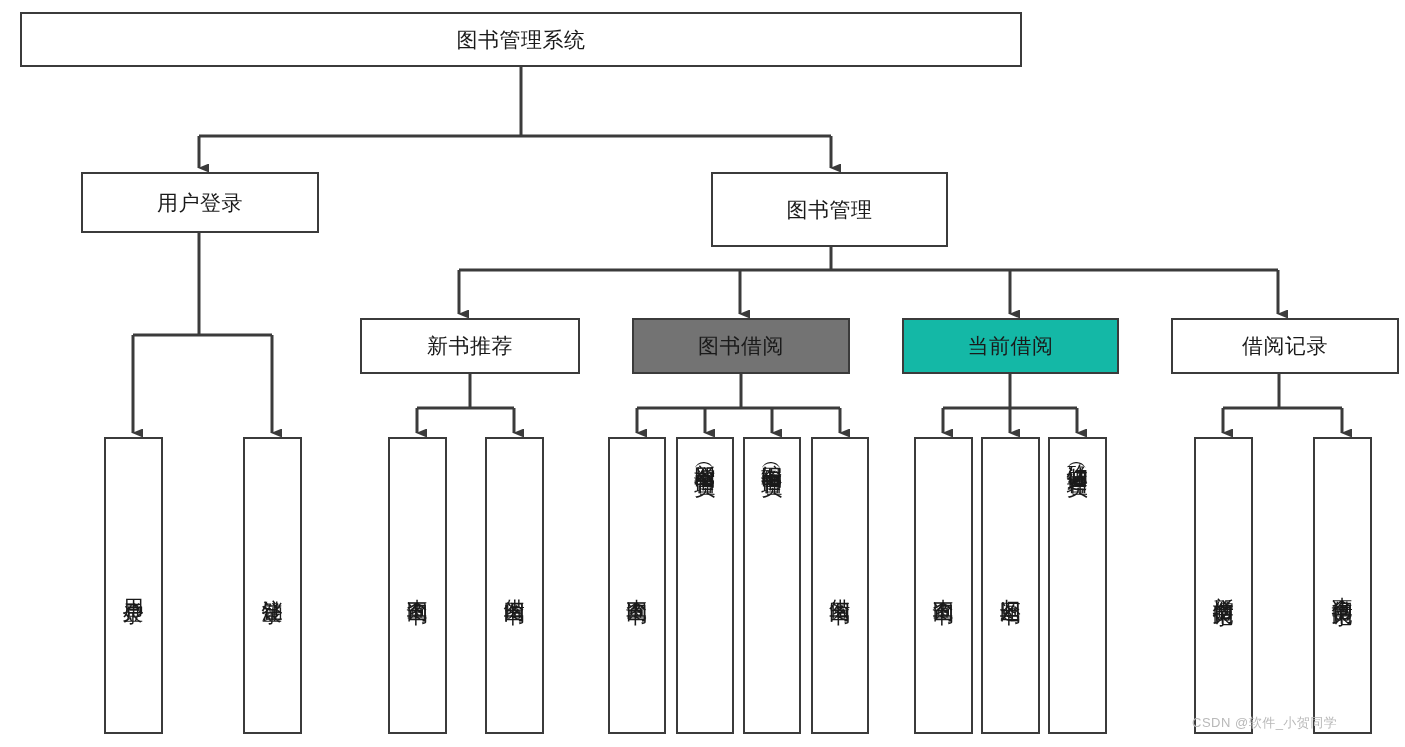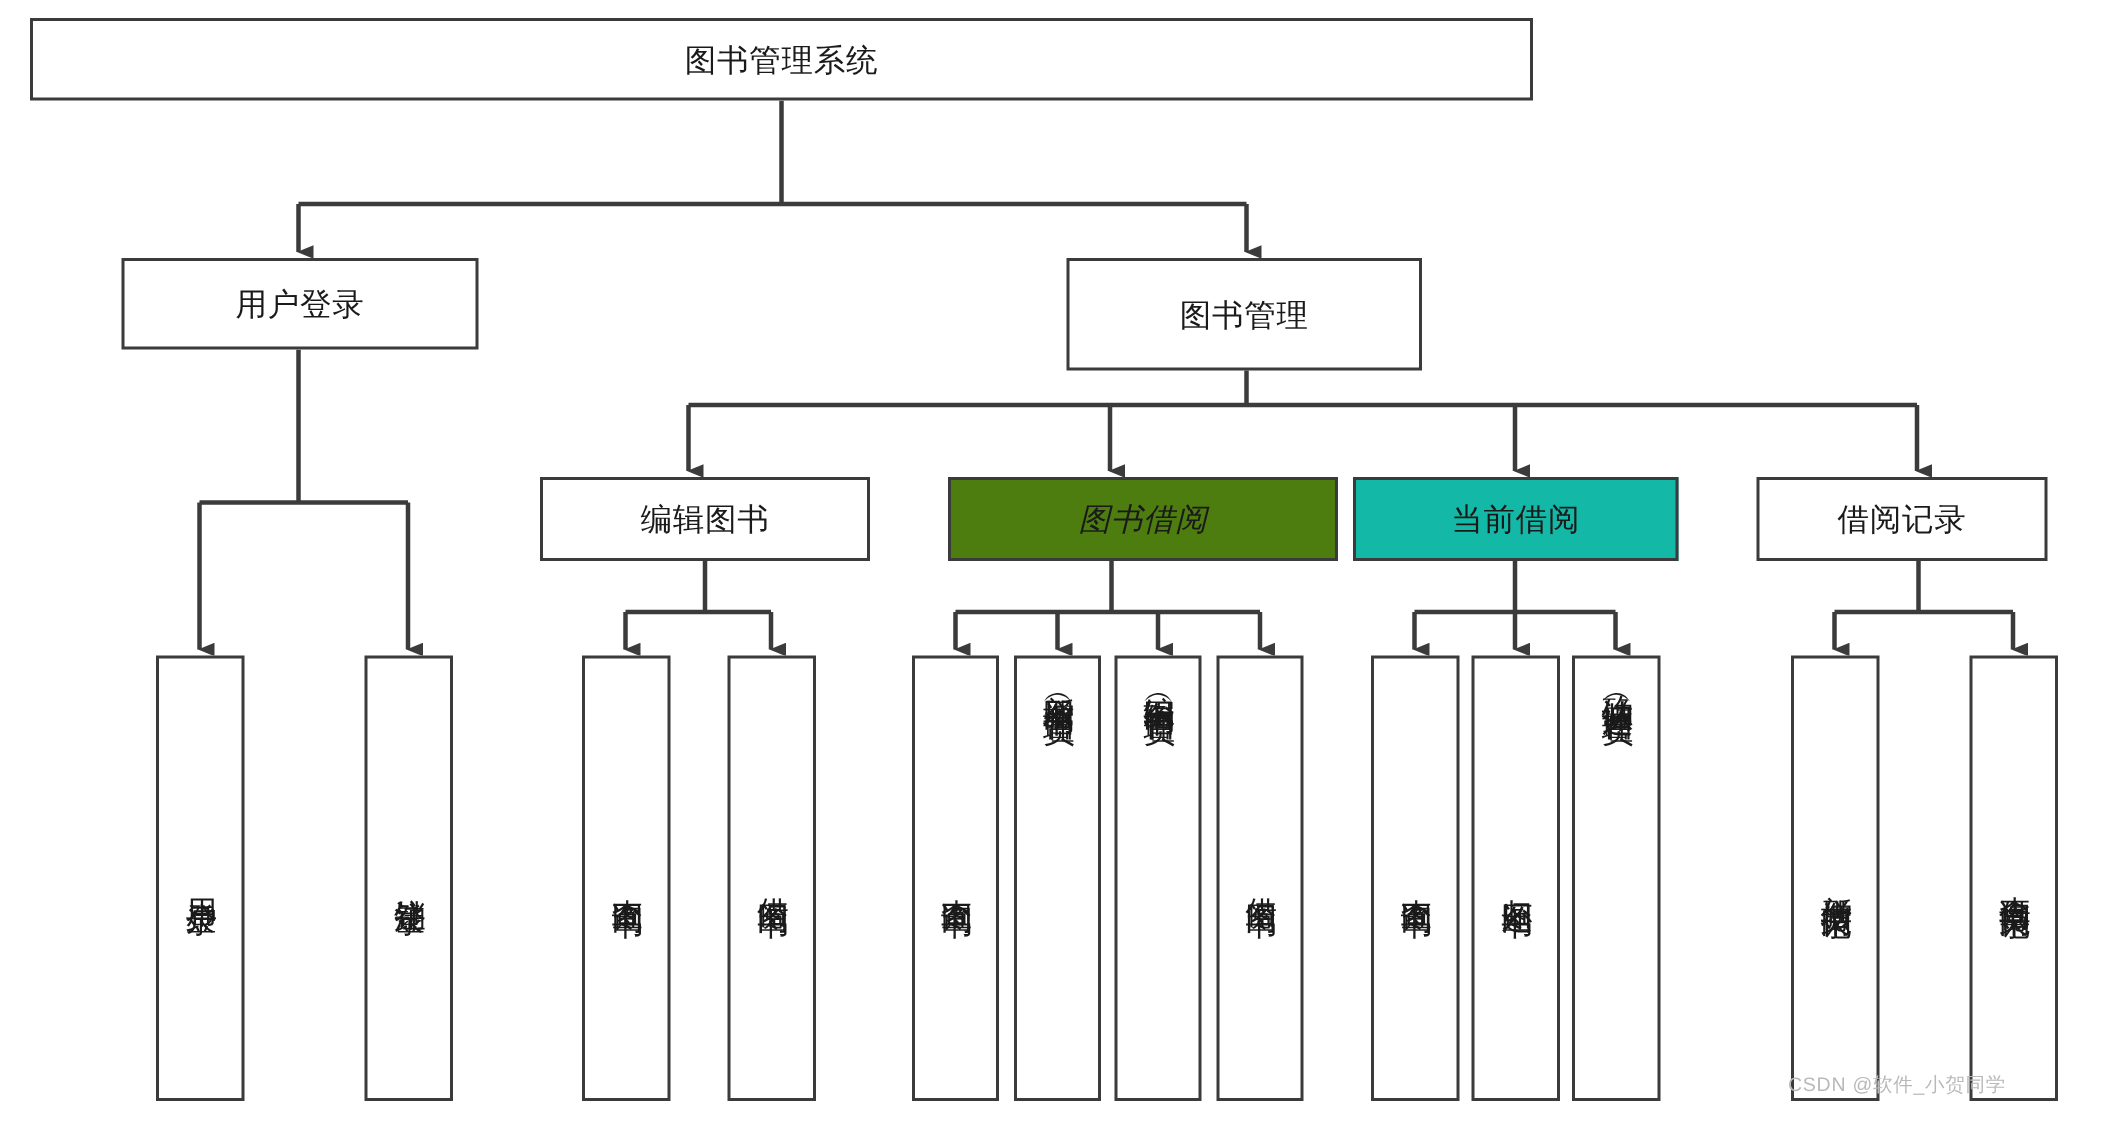--- a/index.html
+++ b/index.html
@@ -125,24 +125,24 @@
       <path d="M1223,408 L1223,433" marker-end="url(#arrowhead)"></path>
       <path d="M1342,408 L1342,433" marker-end="url(#arrowhead)"></path>
     </g>
   </svg>
 
   <div class="node horiz" style="left: 20px; top: 12px; width: 1002px; height: 55px; border-color: rgb(59, 59, 59); background: rgb(255, 255, 255); color: rgb(26, 26, 26);">图书管理系统</div>
 
   <div class="node horiz" style="left: 81px; top: 172px; width: 238px; height: 61px; border-color: rgb(59, 59, 59); background: rgb(255, 255, 255); color: rgb(26, 26, 26);">用户登录</div>
   <div class="node horiz" style="left: 711px; top: 172px; width: 237px; height: 75px; border-color: rgb(59, 59, 59); background: rgb(255, 255, 255); color: rgb(26, 26, 26);">图书管理</div>
 
-  <div class="node horiz" style="left: 360px; top: 318px; width: 220px; height: 56px; border-color: rgb(59, 59, 59); background: rgb(255, 255, 255); color: rgb(26, 26, 26);">编辑图书</div>
-  <div class="node horiz" style="left: 632px; top: 318px; width: 260px; height: 56px; border-color: rgb(59, 59, 59); background: #4d7c0f; color: rgb(26, 26, 26); font-style: italic;">图书借阅</div>
+  <div class="node horiz" style="left: 360px; top: 318px; width: 220px; height: 56px; border-color: rgb(59, 59, 59); background: rgb(255, 255, 255); color: rgb(26, 26, 26);">新书推荐</div>
+  <div class="node horiz" style="left: 632px; top: 318px; width: 218px; height: 56px; border-color: rgb(59, 59, 59); background: #737373; color: rgb(26, 26, 26);">图书借阅</div>
   <div class="node horiz" style="left: 902px; top: 318px; width: 217px; height: 56px; border-color: rgb(59, 59, 59); background: #14b8a6; color: rgb(26, 26, 26);">当前借阅</div>
-  <div class="node horiz" style="left: 1171px; top: 318px; width: 194px; height: 56px; border-color: rgb(59, 59, 59); background: rgb(255, 255, 255); color: rgb(26, 26, 26); text-align: right;">借阅记录</div>
+  <div class="node horiz" style="left: 1171px; top: 318px; width: 228px; height: 56px; border-color: rgb(59, 59, 59); background: rgb(255, 255, 255); color: rgb(26, 26, 26); text-align: right;">借阅记录</div>
 
   <div class="node leaf" style="left: 104px; top: 437px; width: 59px; height: 297px; border-color: rgb(59, 59, 59); background: rgb(255, 255, 255); color: rgb(26, 26, 26);">
     <div class="leaf-inner">
         <span class="leaf-label">用户登录</span>
       </div>
   </div>
   <div class="node leaf" style="left: 243px; top: 437px; width: 59px; height: 297px; border-color: rgb(59, 59, 59); background: rgb(255, 255, 255); color: rgb(26, 26, 26);">
     <div class="leaf-inner">
         <span class="leaf-label">注销登录</span>
       </div>

